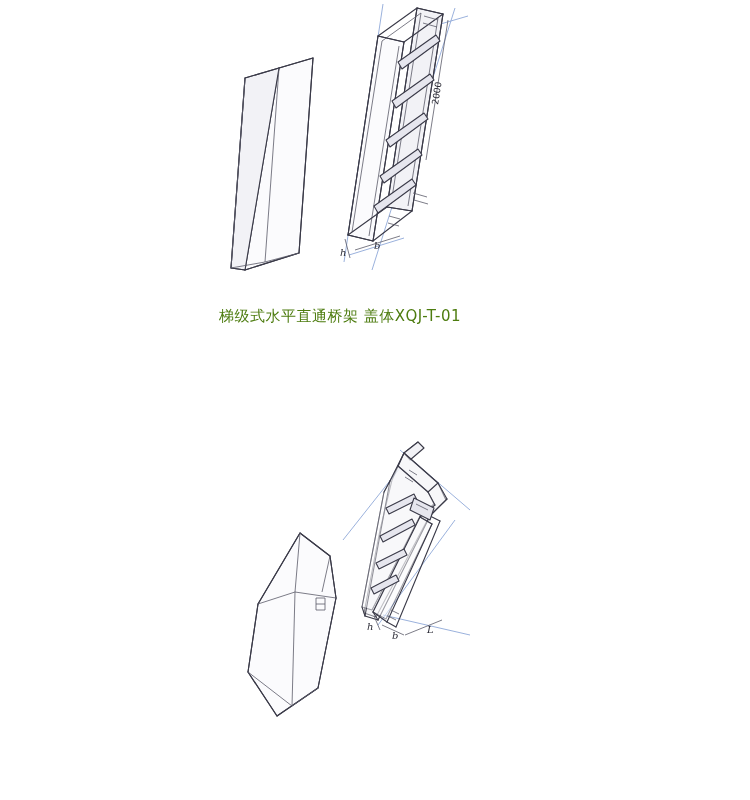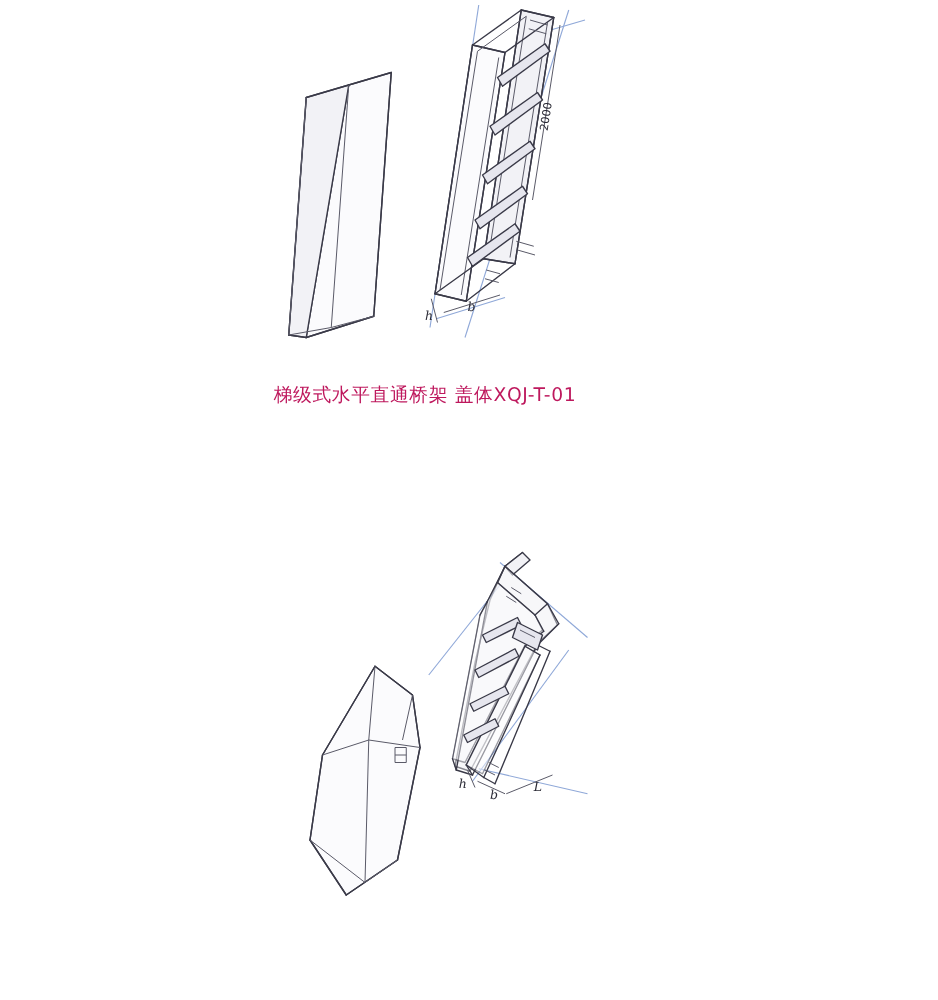--- a/index.html
+++ b/index.html
@@ -30,21 +30,21 @@
   #drawing-1 { height: 290px; }
   #drawing-2 { height: 340px; }
 
   .caption {
     position: absolute;
     left: 0;
     width: 680px;
     text-align: center;
     font-size: 15px;
     letter-spacing: 0.5px;
-    color: #be185d;
+    color: #4d7c0f;
     font-family: "DejaVu Sans", "Liberation Sans", sans-serif;
   }
   #caption-1 { top: 307px; }
 
   svg { display: block; }
   .ln {
     fill: none;
     stroke: #3a3a48;
     stroke-width: 1.1;
     stroke-linecap: round;

